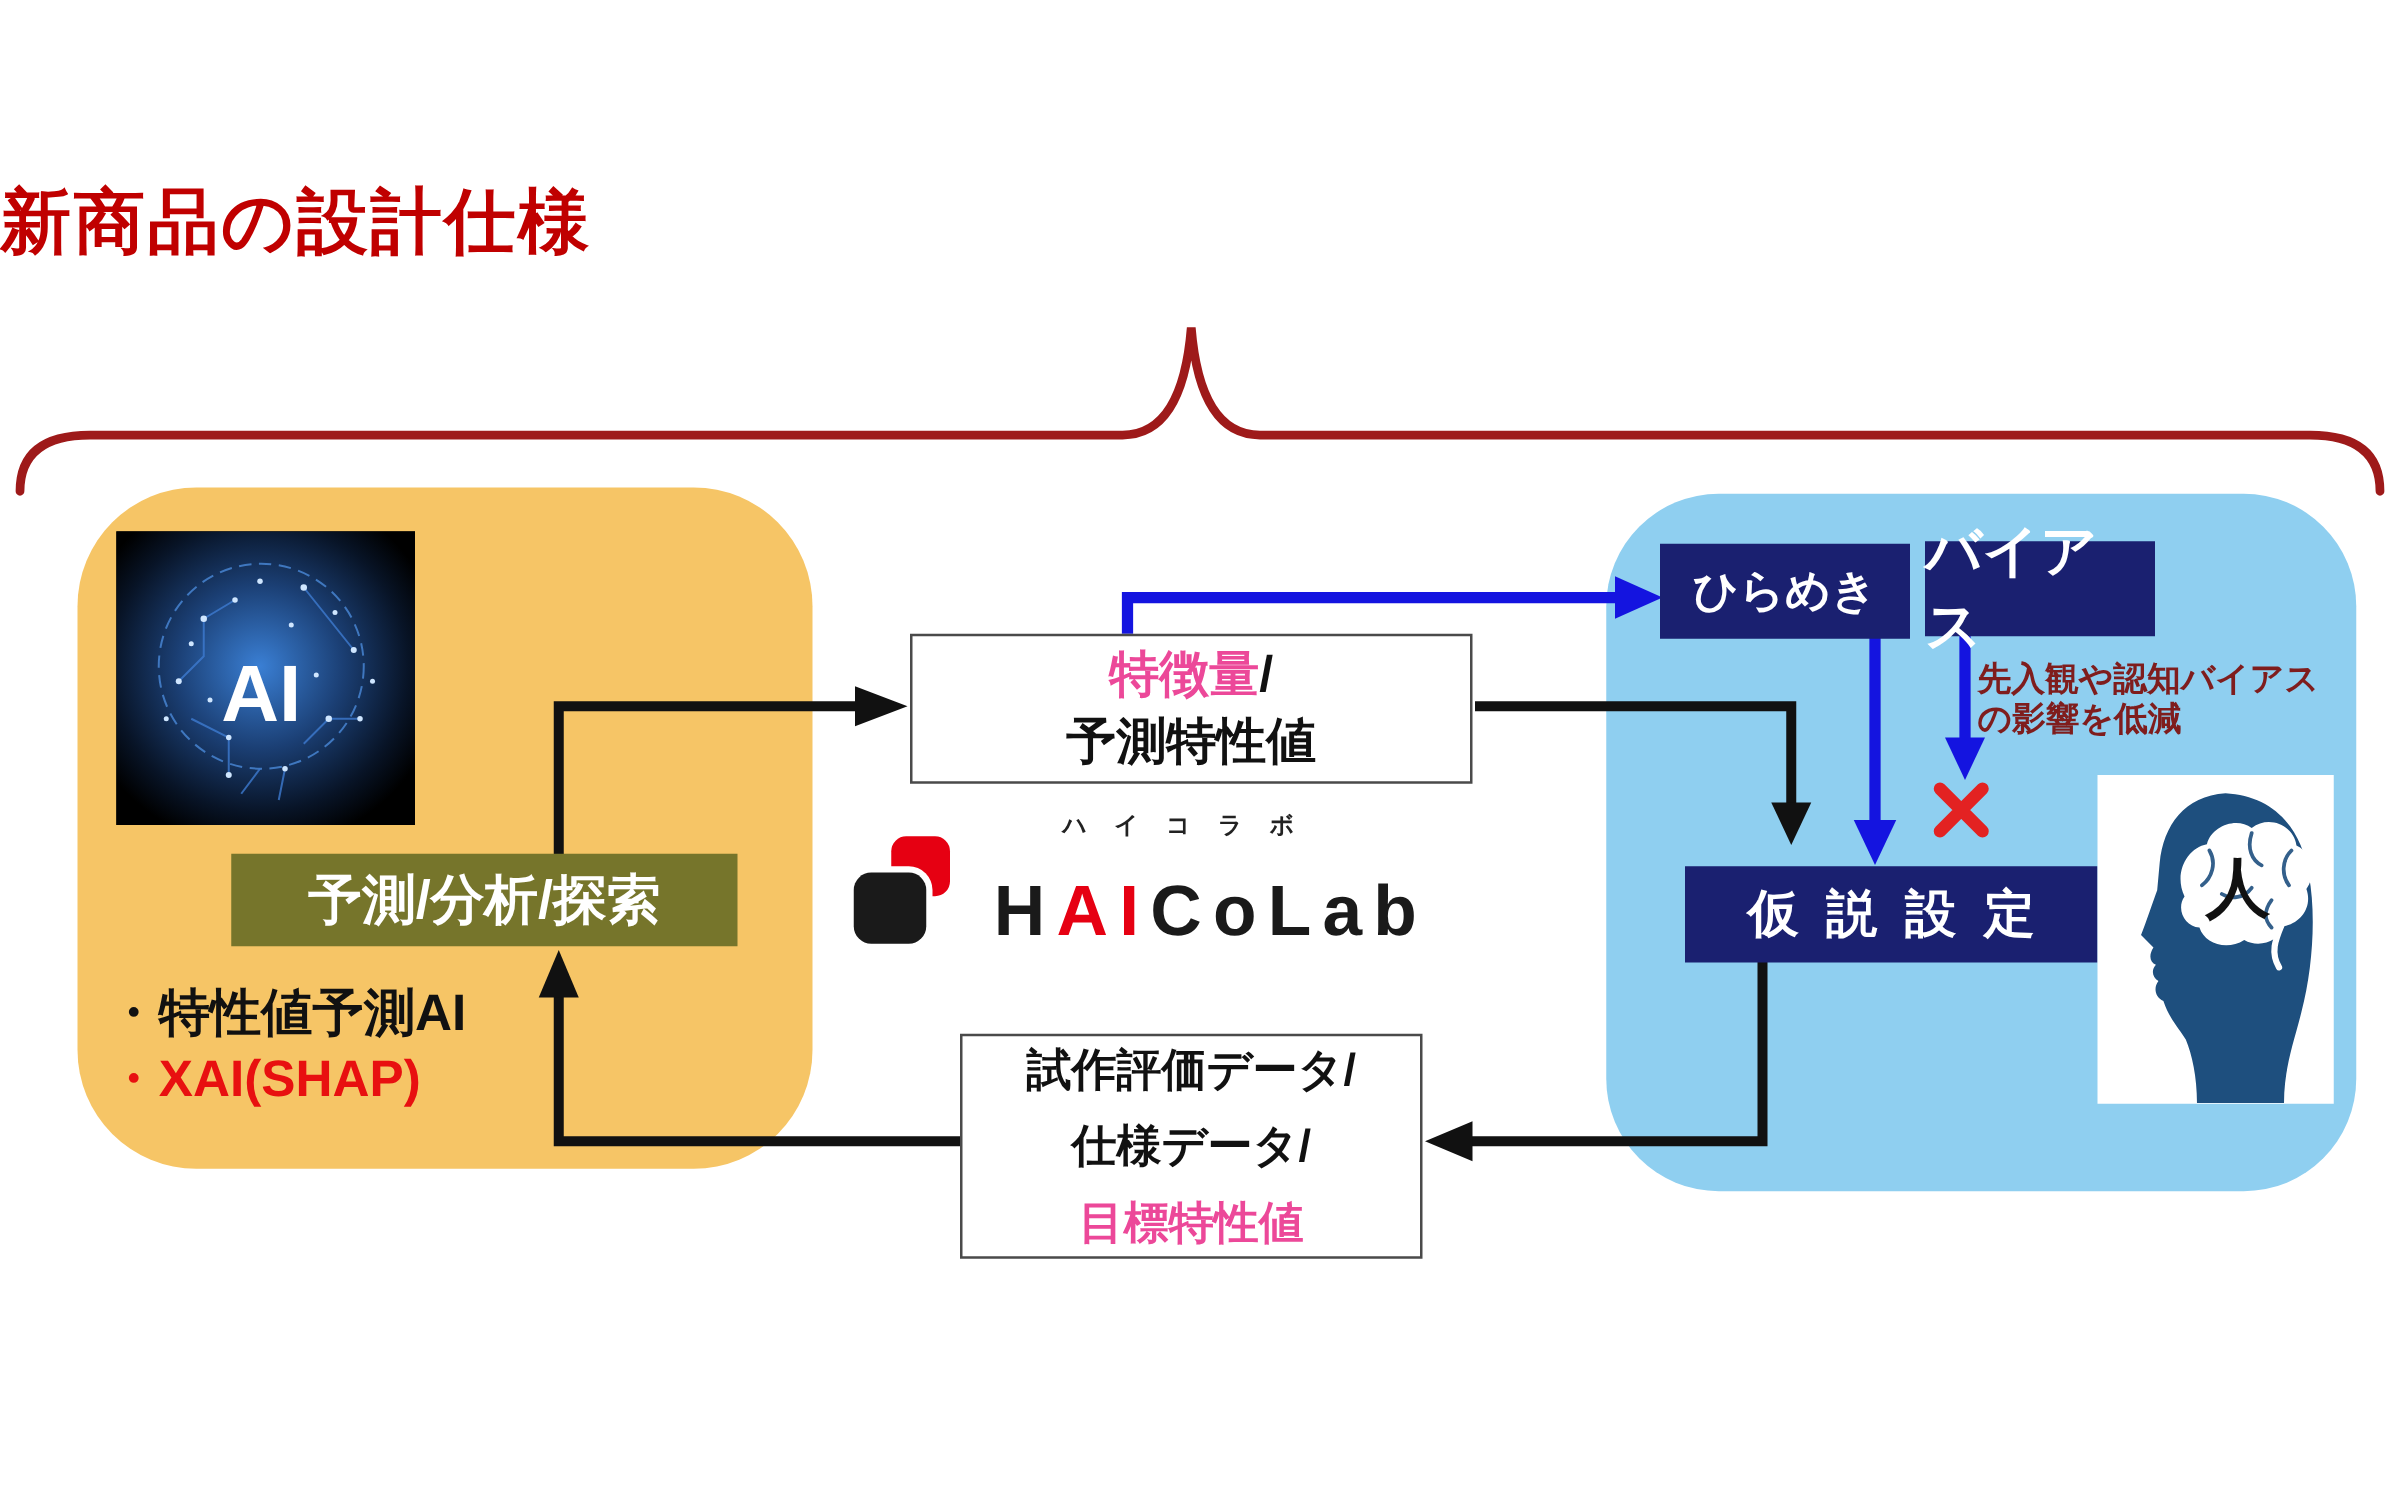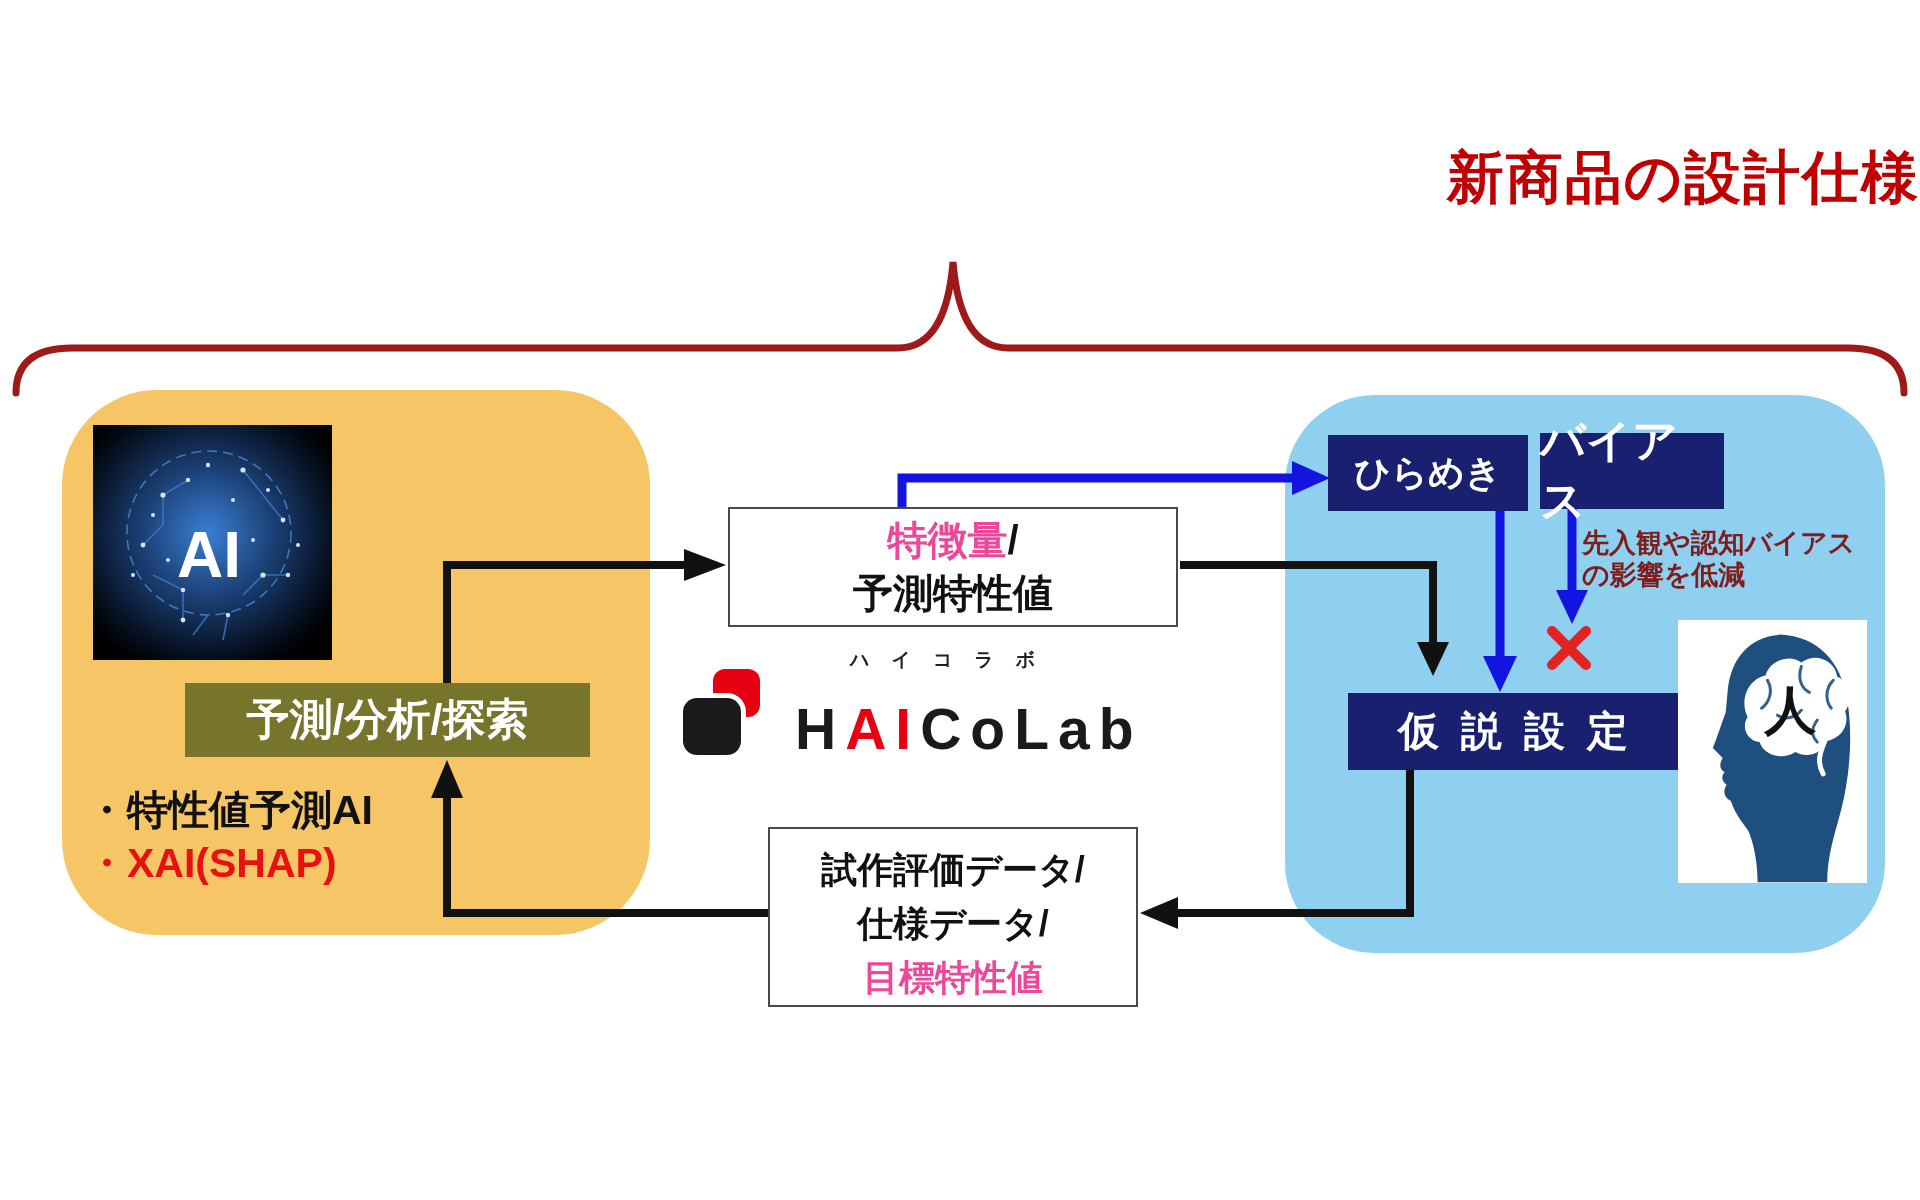--- a/index.html
+++ b/index.html
@@ -4,21 +4,21 @@
 <style>
   html,body{margin:0;padding:0;background:#ffffff;}
   *{box-sizing:border-box;}
   #stage{
     position:relative;width:1920px;height:1200px;background:#fff;overflow:hidden;
     font-family:"Liberation Sans","DejaVu Sans",sans-serif;
   }
   .abs{position:absolute;}
   
   #title{
-    left:0;top:140px;width:1920px;text-align:right;
+    left:0;top:140px;width:1920px;text-align:left;
     font-size:57px;font-weight:bold;color:#C00000;letter-spacing:2px;z-index:5;
   }
   
   #ai-panel{left:62px;top:390px;width:588px;height:545px;background:#F6C566;border-radius:95px;z-index:1;}
   #human-panel{left:1285px;top:395px;width:600px;height:558px;background:#8FCFF0;border-radius:90px;z-index:1;}
   
   #connectors{left:0;top:0;z-index:2;}
   
   #ai-image{left:93px;top:425px;width:239px;height:235px;background:#000;z-index:3;overflow:hidden;}
   
@@ -39,21 +39,21 @@
   .red-text{color:#ec4899;}
   
   #logo-mark-red{left:713px;top:669px;width:47px;height:48px;background:#E60012;border-radius:12px;z-index:3;}
   #logo-mark-black{left:683px;top:698px;width:58px;height:57px;background:#1a1a1a;border-radius:14px;box-shadow:0 0 0 5px #fff;z-index:4;}
   #logo-katakana{left:850px;top:647px;font-size:19px;font-weight:bold;letter-spacing:22px;color:#222;z-index:3;white-space:nowrap;}
   #logo-wordmark{left:795px;top:696px;font-size:57px;font-weight:600;letter-spacing:9px;color:#1a1a1a;z-index:3;white-space:nowrap;}
   #logo-wordmark .logo-red{color:#E60012;}
   
   #data-box{
     left:768px;top:827px;width:370px;height:180px;background:#fff;border:2px solid #4a4a4a;z-index:3;
-    display:flex;flex-direction:column;align-items:center;justify-content:flex-end;
+    display:flex;flex-direction:column;align-items:center;justify-content:space-between;
     font-size:36px;font-weight:bold;line-height:1.5;color:#111;text-align:center;
   }
   
   .navy-box{
     background:#1A2070;color:#fff;font-weight:bold;z-index:3;
     display:flex;align-items:center;justify-content:center;
   }
   #inspiration-box{left:1328px;top:435px;width:200px;height:76px;font-size:36px;}
   #bias-box{left:1540px;top:433px;width:184px;height:76px;font-size:45px;}
   #hypothesis-box{left:1315px;top:693px;width:330px;height:77px;font-size:41px;letter-spacing:22px;padding-left:22px;margin-left:33px;}

